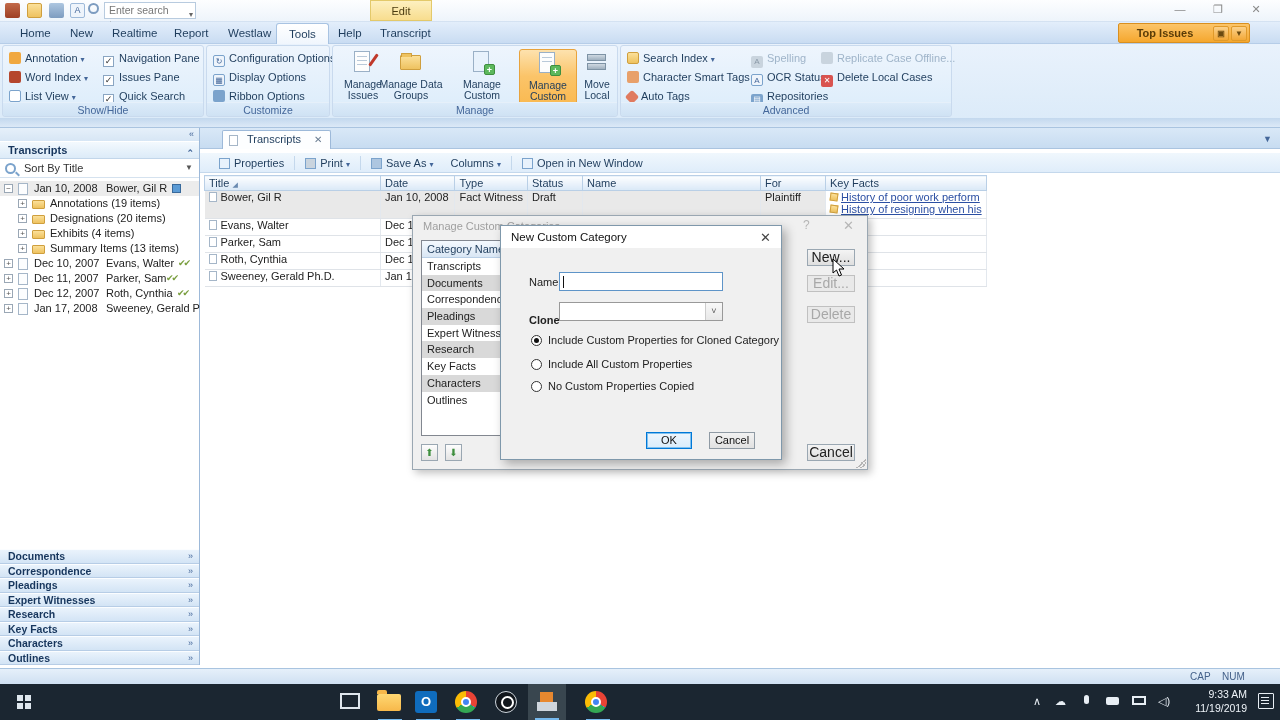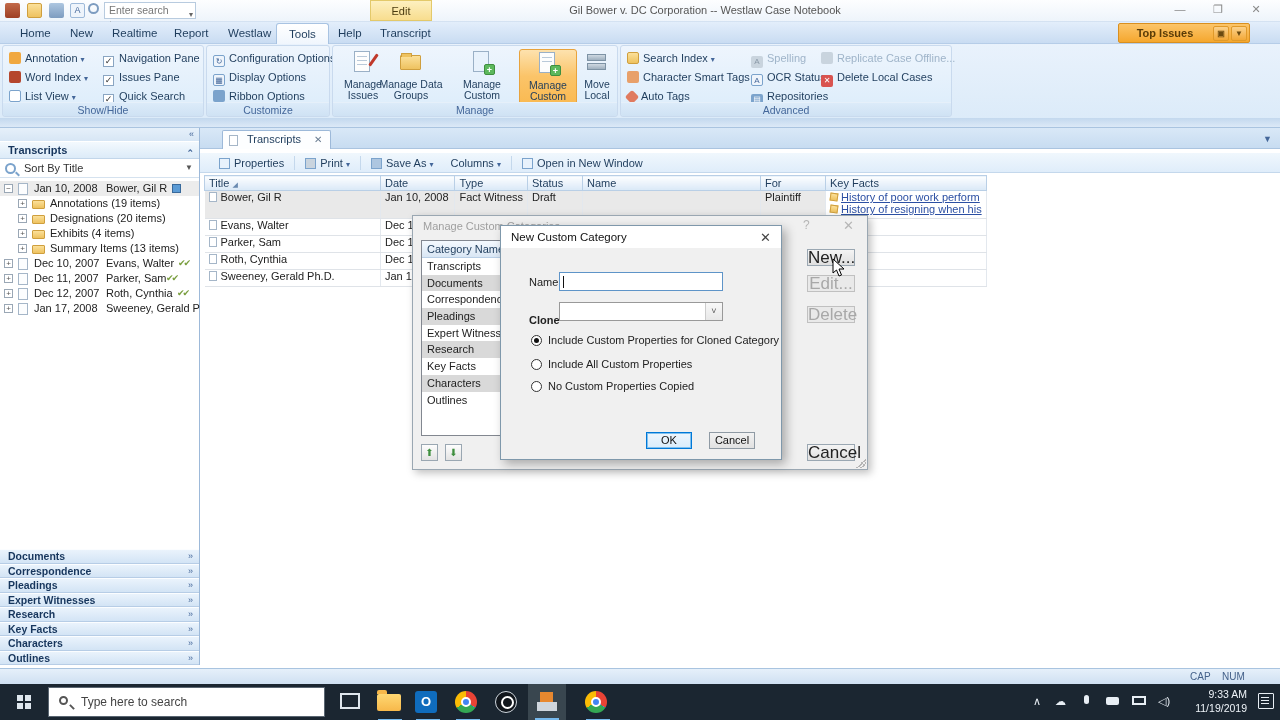--- a/index.html
+++ b/index.html
@@ -92,21 +92,21 @@
   
   .dlg-manage{position:absolute;left:412px;top:215px;width:456px;height:255px;background:#f0f0f0;border:1px solid #9aa7b2;box-shadow:3px 3px 8px rgba(0,0,0,.25);}
   .dlg-manage .dtitle{position:absolute;left:10px;top:4px;color:#9f9f9f;font-size:11px;}
   .dlg-manage .dhelp{position:absolute;left:390px;top:2px;color:#b5b5b5;font-size:12px;}
   .dlg-manage .dclose{position:absolute;left:430px;top:2px;color:#b5b5b5;font-size:13px;}
   .cat-list{position:absolute;left:8px;top:24px;width:332px;height:196px;background:#fff;border:1px solid #828790;}
   .cat-head{height:17px;background:linear-gradient(#f4f9fe,#d9e6f4);border-bottom:1px solid #b9cfe6;line-height:16px;padding-left:5px;color:#1e3c5c;}
   .cat-row{height:16.7px;line-height:16px;padding-left:5px;color:#222;}
   .cat-row.alt{background:#d9d9d9;}
   .updown{position:absolute;top:228px;width:17px;height:17px;background:linear-gradient(#fdfdfd,#e3e3e3);border:1px solid #9aa7b2;text-align:center;line-height:15px;color:#3f8f3f;font-size:10px;}
-  .side-btn{position:absolute;left:394px;width:48px;height:17px;background:linear-gradient(#f4f4f4,#dfdfdf);border:1px solid #9aa7b2;text-align:center;line-height:15px;color:#222;font-size:17px;}
+  .side-btn{position:absolute;left:394px;width:48px;height:17px;background:linear-gradient(#f4f4f4,#dfdfdf);border:1px solid #9aa7b2;text-align:center;line-height:15px;color:#222;font-size:14px;}
   .side-btn.disabled{color:#a8a8a8;background:#e9e9e9;border-color:#c0c0c0;}
   .grip{position:absolute;right:1px;bottom:1px;width:10px;height:10px;background:linear-gradient(135deg,transparent 50%,#b5b5b5 50%,#b5b5b5 60%,transparent 60%,transparent 70%,#b5b5b5 70%,#b5b5b5 80%,transparent 80%);}
 
   .dlg-new{position:absolute;left:500px;top:225px;width:282px;height:235px;background:#f0f0f0;border:1px solid #7f98ab;box-shadow:4px 4px 10px rgba(0,0,0,.3);}
   .dlg-new .ntitlebar{position:absolute;left:0;top:0;width:100%;height:22px;background:#fff;}
   .dlg-new .ntitle{position:absolute;left:10px;top:5px;color:#111;font-size:11.5px;}
   .dlg-new .nclose{position:absolute;right:10px;top:4px;color:#444;font-size:13px;}
   .fld-label{position:absolute;color:#222;font-size:11px;}
   .txt-input{position:absolute;left:58px;width:164px;height:19px;background:#fff;border:1px solid #5e94c8;}
   .caret{position:absolute;left:3px;top:3px;width:1px;height:12px;background:#111;}
@@ -163,21 +163,20 @@
     <div class="qat-icon" style="left:5px;background:linear-gradient(#c26a4a,#9e3f24);"></div>
     <div class="qat-icon" style="left:27px;background:linear-gradient(#fbe09a,#eec25f);border:1px solid #cf9f3e;"></div>
     <div class="qat-icon" style="left:49px;background:linear-gradient(#adc6e0,#7d9cc0);"></div>
     <div class="qat-icon" style="left:70px;background:#eef4fb;border:1px solid #9db9d9;color:#44679a;font-size:9px;text-align:center;line-height:13px;">A</div>
     <div class="qat-icon" style="left:88px;border:2px solid #7d9cc0;border-radius:50%;width:11px;height:11px;"></div>
     <div class="searchbox">
       <span>Enter search terms</span>
       <span class="dd">▾</span>
     </div>
     <div class="edit-btn">Edit</div>
-    <div class="win-title">Gil Bower v. DC Corporation -- Westlaw Case Notebook</div>
     <div class="winctl" style="left:1165px;">—</div>
     <div class="winctl" style="left:1203px;">❐</div>
     <div class="winctl" style="left:1241px;">✕</div>
   </div>
 
   <div class="menubar">
     <div class="mtab" style="left:8px;">Home</div>
     <div class="mtab" style="left:58px;">New</div>
     <div class="mtab" style="left:100px;">Realtime</div>
     <div class="mtab" style="left:162px;">Report</div>
@@ -490,24 +489,20 @@
     <span class="num">NUM</span>
   </div>
 
   <div class="taskbar">
     <div class="start">
       <span class="w" style="left:17px;top:11px;"></span>
         <span class="w" style="left:25px;top:11px;"></span>
       <span class="w" style="left:17px;top:19px;"></span>
         <span class="w" style="left:25px;top:19px;"></span>
     </div>
-    <div class="tsearch">
-      <span class="mag"></span>
-      <span>Type here to search</span>
-    </div>
     <div class="tk" style="left:340px;">
         <div class="tv-ic"></div>
       </div>
     <div class="tk" style="left:377px;">
         <div class="fold-ic"></div>
         <div class="ul"></div>
       </div>
     <div class="tk" style="left:415px;">
         <div class="ol-ic" style="margin-top:2px;">O</div>
         <div class="ul"></div>

